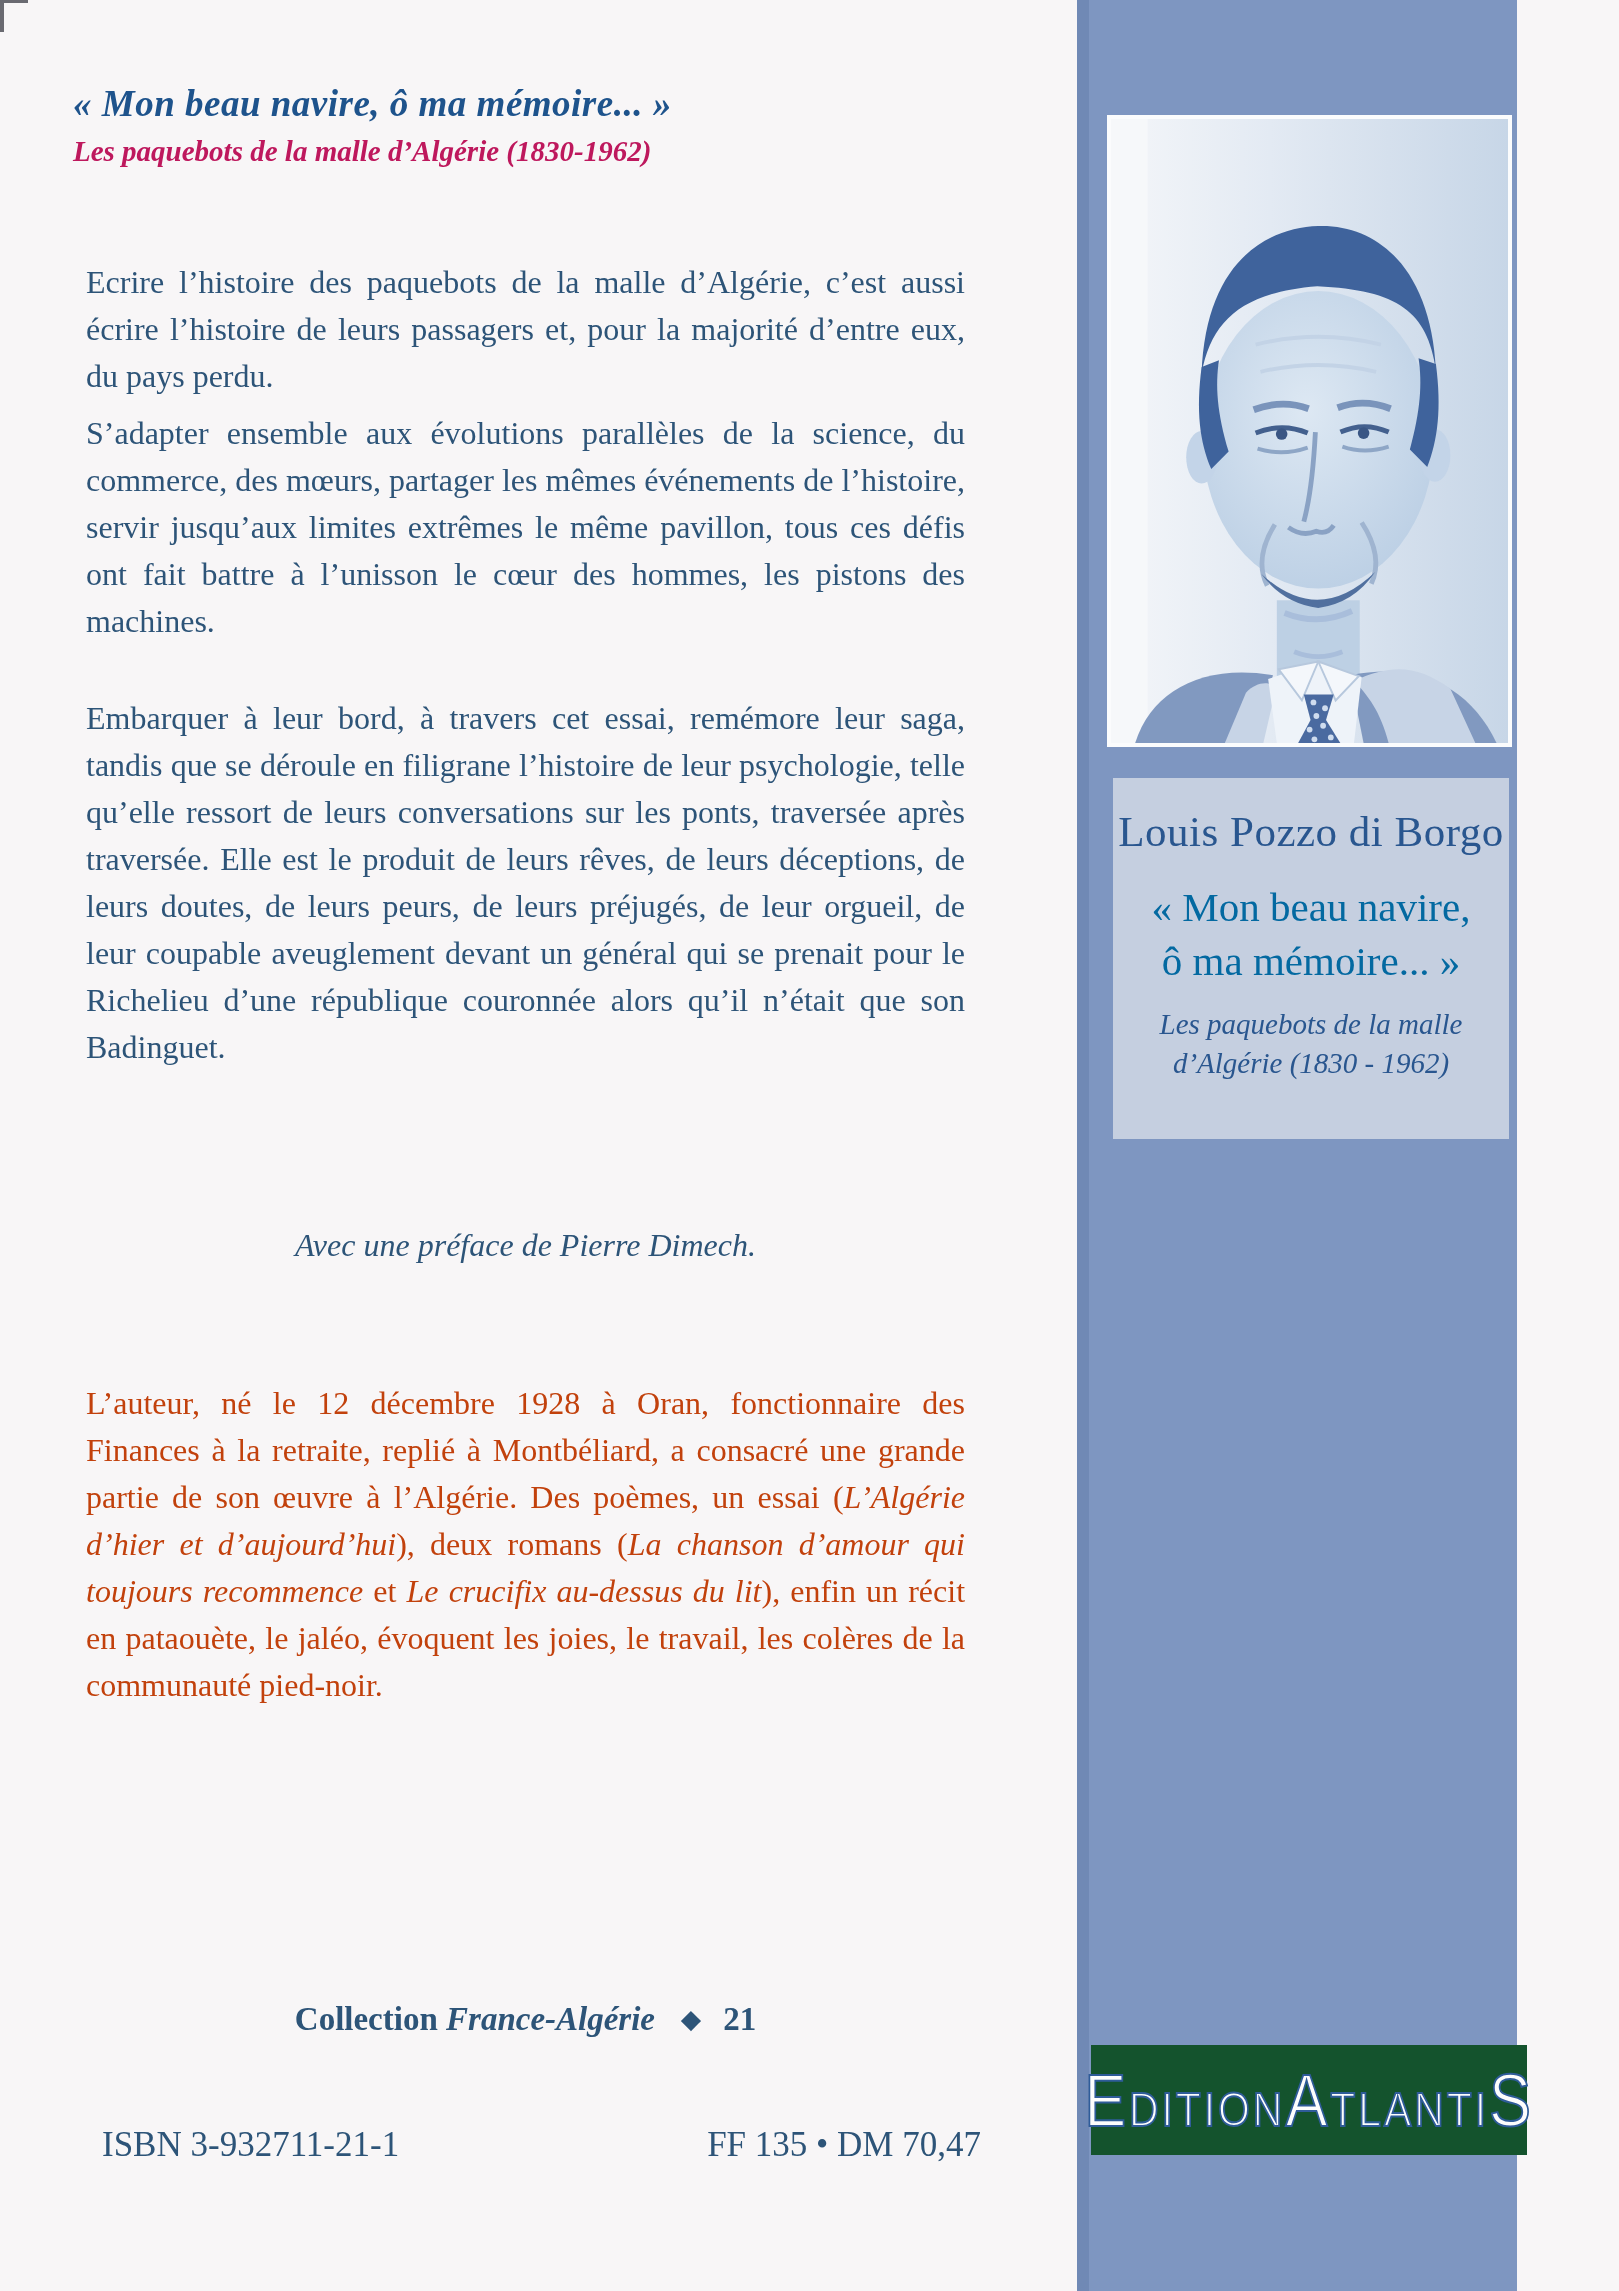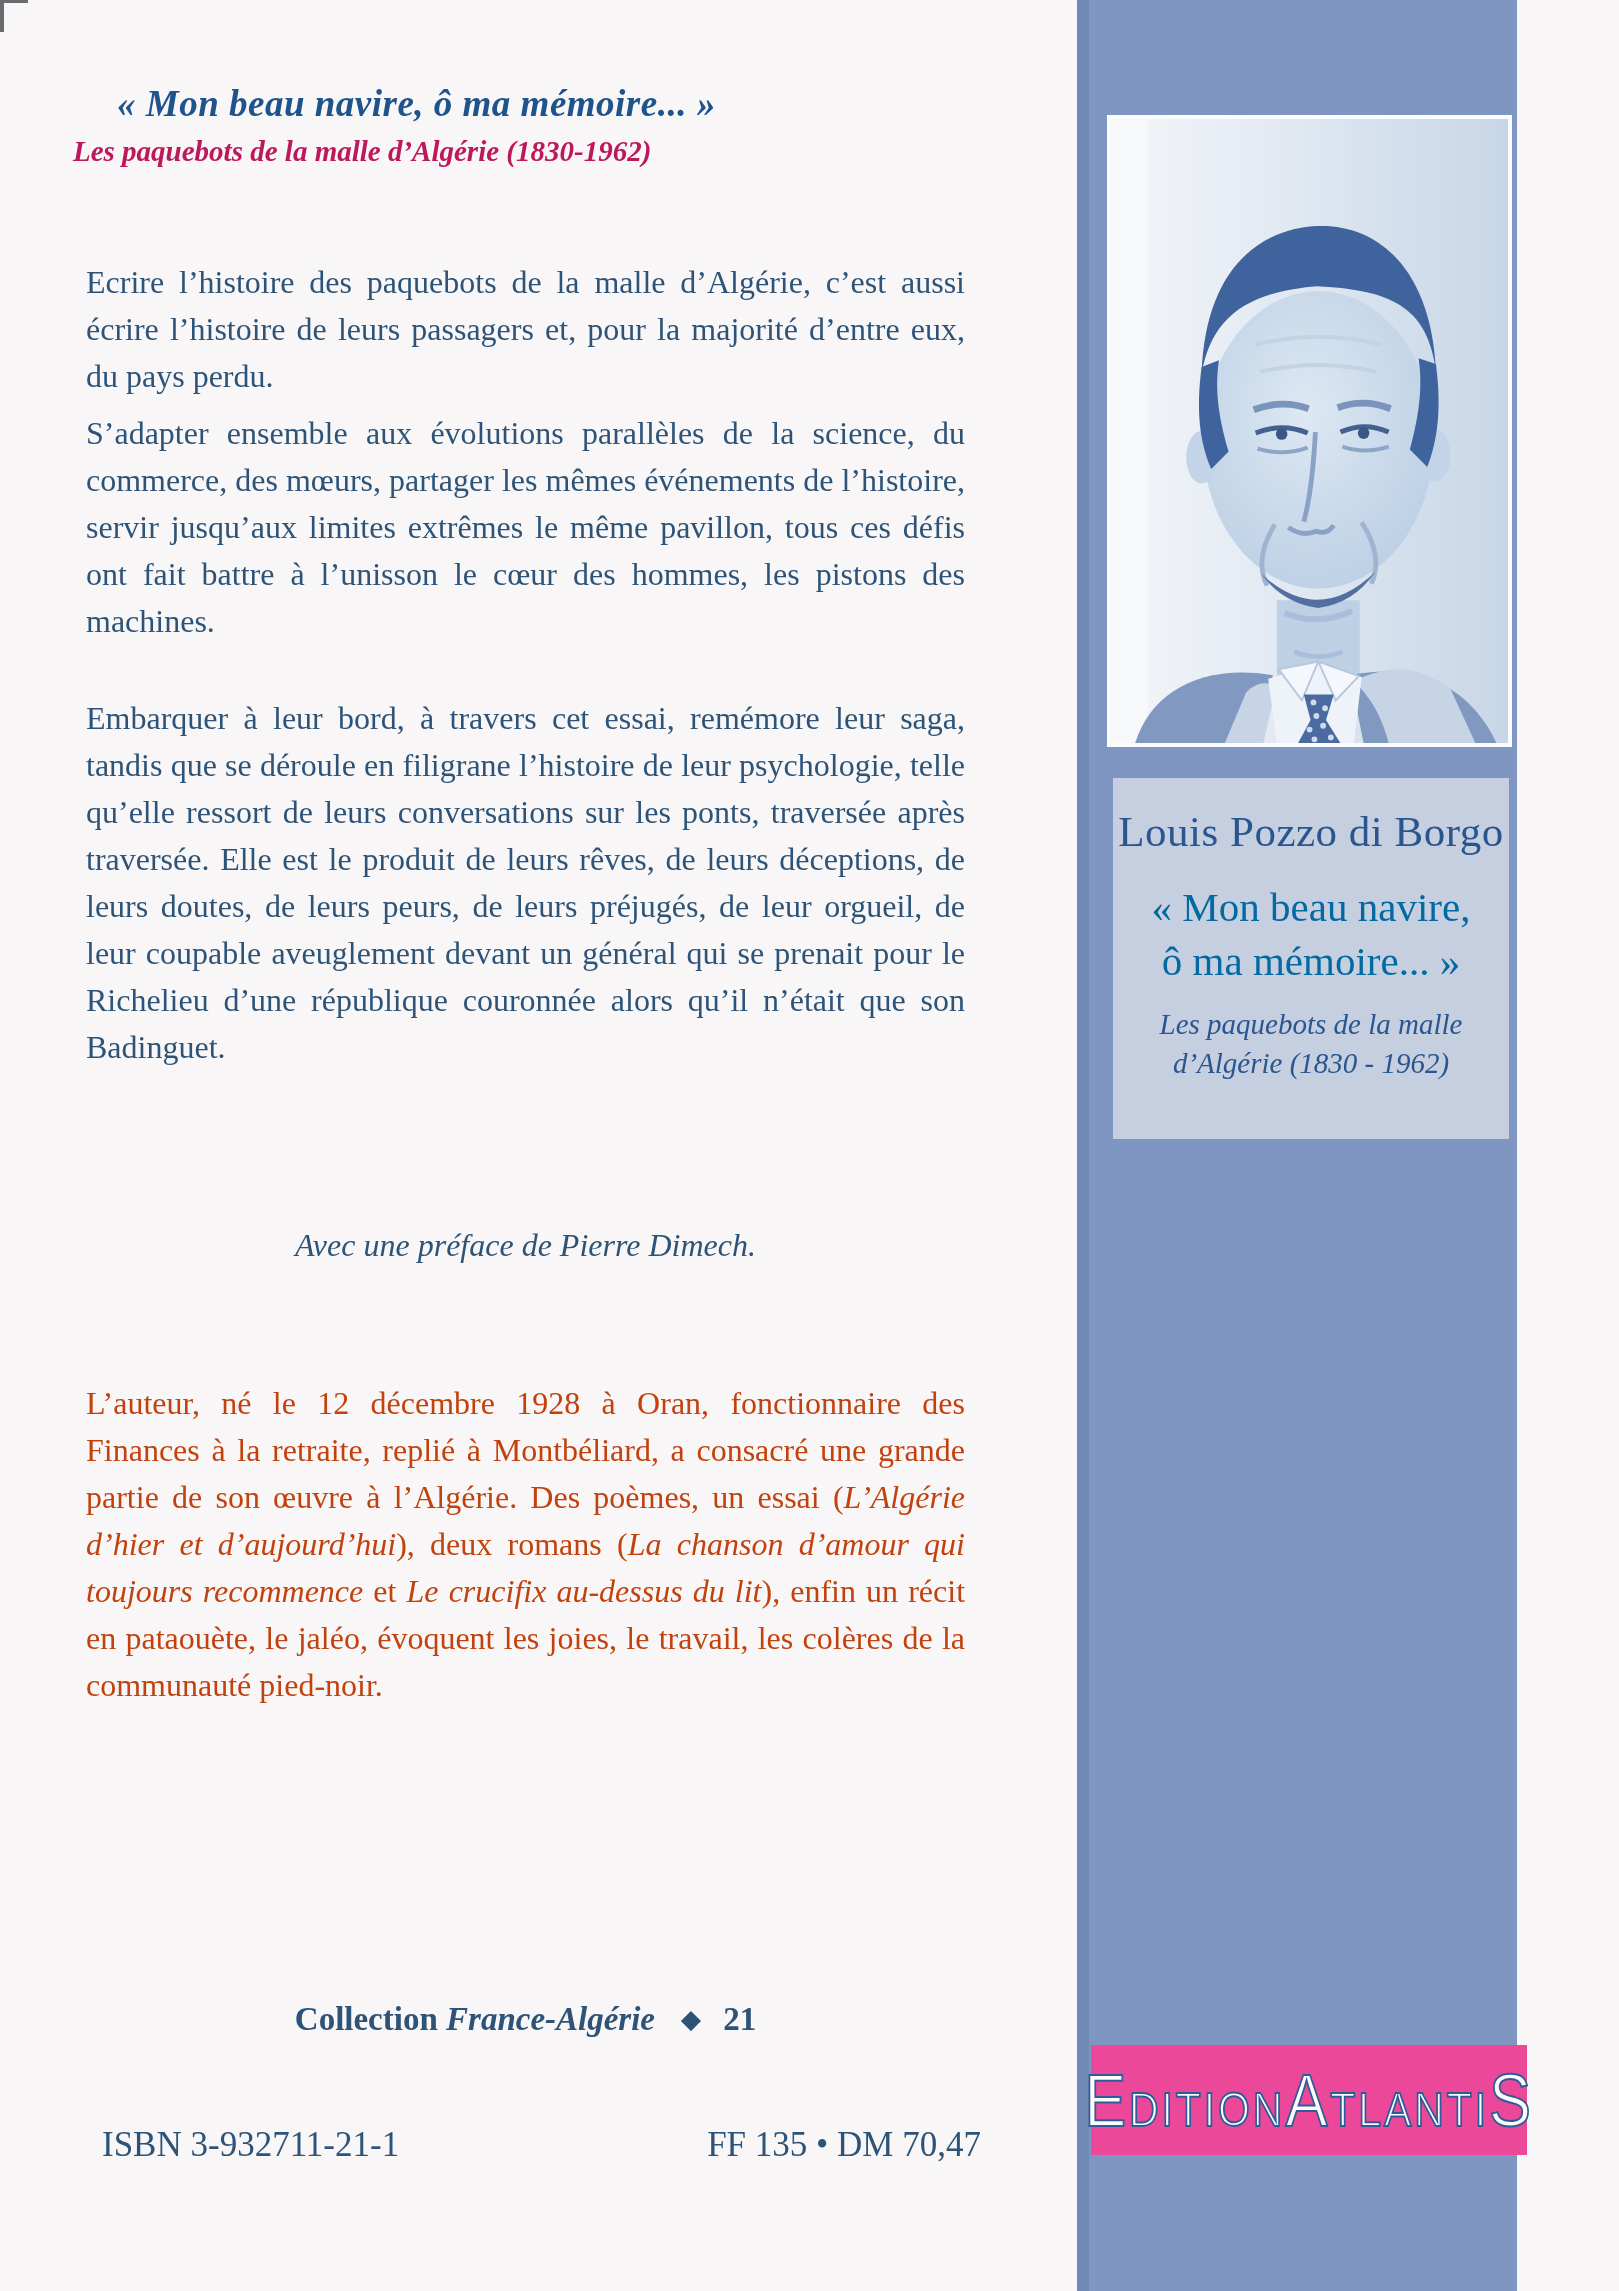--- a/index.html
+++ b/index.html
@@ -7,21 +7,20 @@
     width:1619px;height:2292px;position:relative;overflow:hidden;
     background:#f8f6f7;
     font-family:"Liberation Serif","DejaVu Serif",serif;
     color:#2d5478;
   }
   
   .book-title{
     position:absolute;left:73px;top:82px;width:941px;
     font-size:37px;font-style:italic;font-weight:700;color:#1e538c;
     letter-spacing:0.5px;
-    margin-left:44px;
   }
   .book-subtitle{
     position:absolute;left:73px;top:135px;width:941px;
     font-size:29px;font-style:italic;font-weight:700;color:#be185d;
   }
   .para{
     position:absolute;left:86px;width:879px;
     font-size:32px;line-height:47px;text-align:justify;color:#2d5478;
   }
   .p1{top:259px;}
@@ -73,21 +72,21 @@
   .panel .stitle{
     margin-top:23.5px;font-size:41px;line-height:54px;
     color:#0369a1;
   }
   .panel .ssub{
     margin-top:17.6px;font-size:29px;line-height:39px;
     font-style:italic;color:#29568f;
   }
   .logo-box{
     position:absolute;left:1091px;top:2045px;width:436px;height:110px;
-    background:#ec4899;display:flex;align-items:center;justify-content:center;
+    background:#14532d;display:flex;align-items:center;justify-content:center;
   }
   .logo{
     transform:scaleY(1.18);white-space:nowrap;
     font-family:"Liberation Sans","DejaVu Sans",sans-serif;
     letter-spacing:2.9px;line-height:1;
   }
   .logo-big,.logo-small{
     color:#fdfdfd;
     -webkit-text-stroke:1.7px #2f5c99;
     text-stroke:1.7px #2f5c99;

